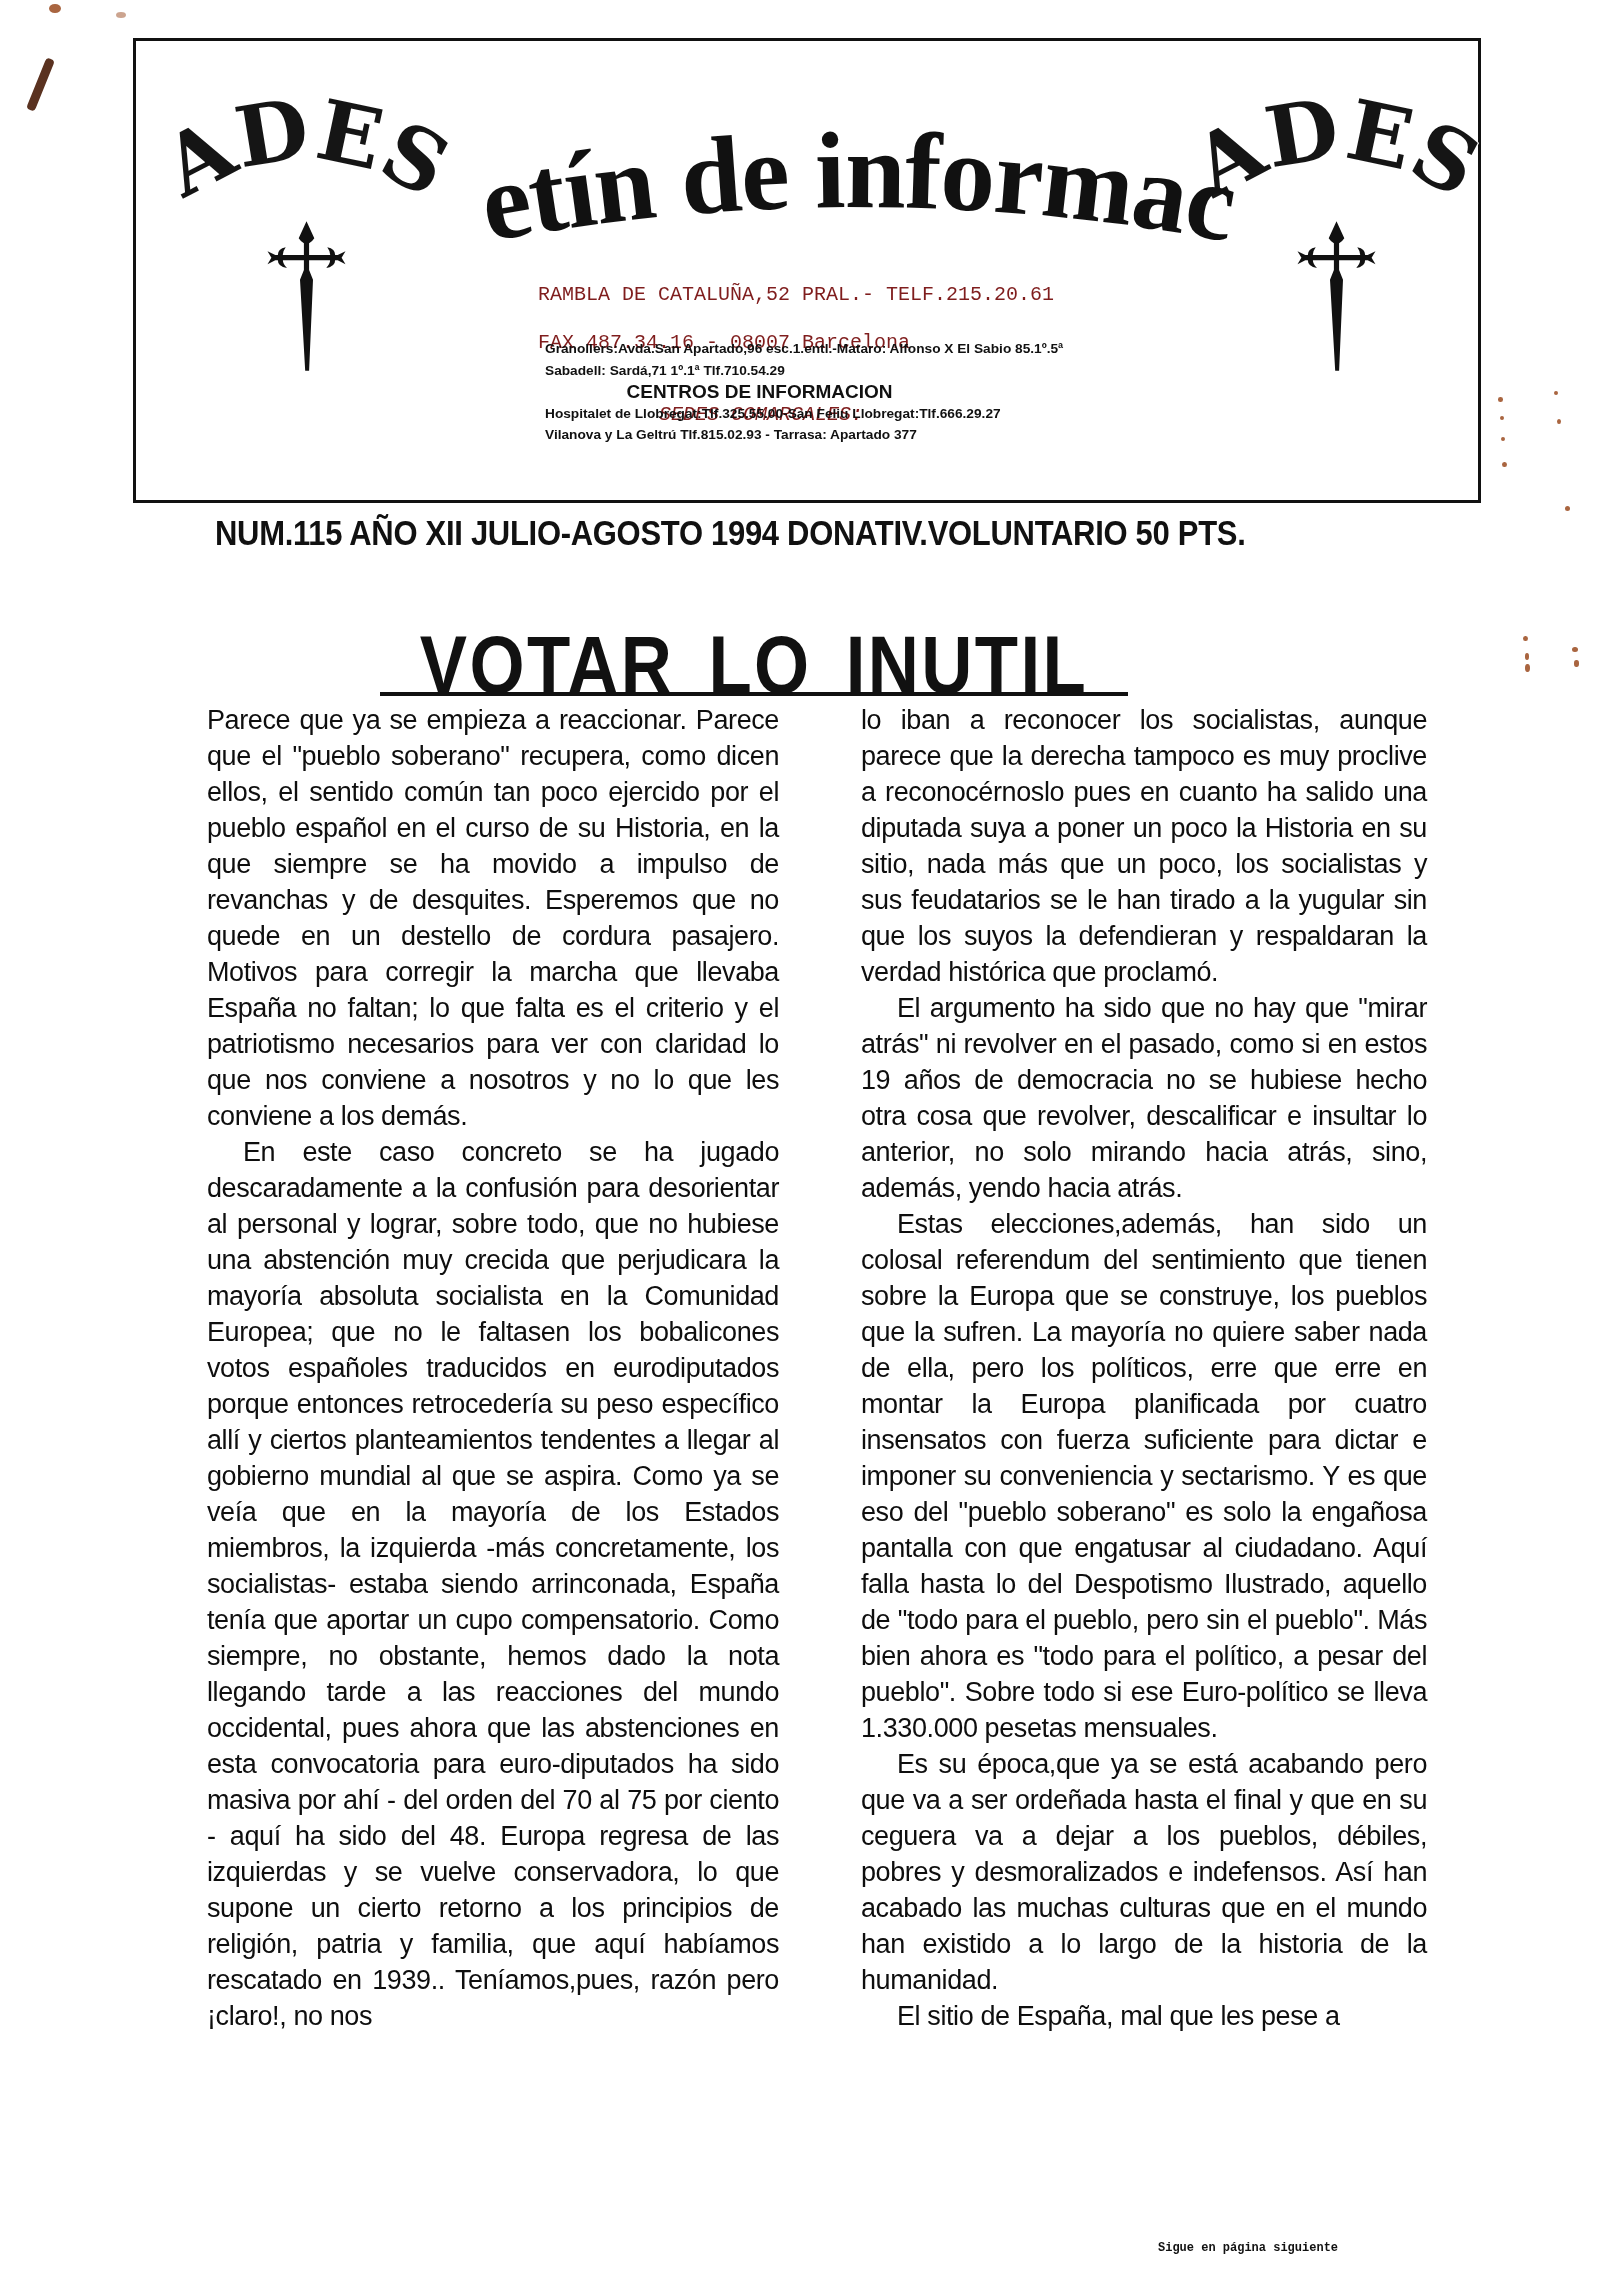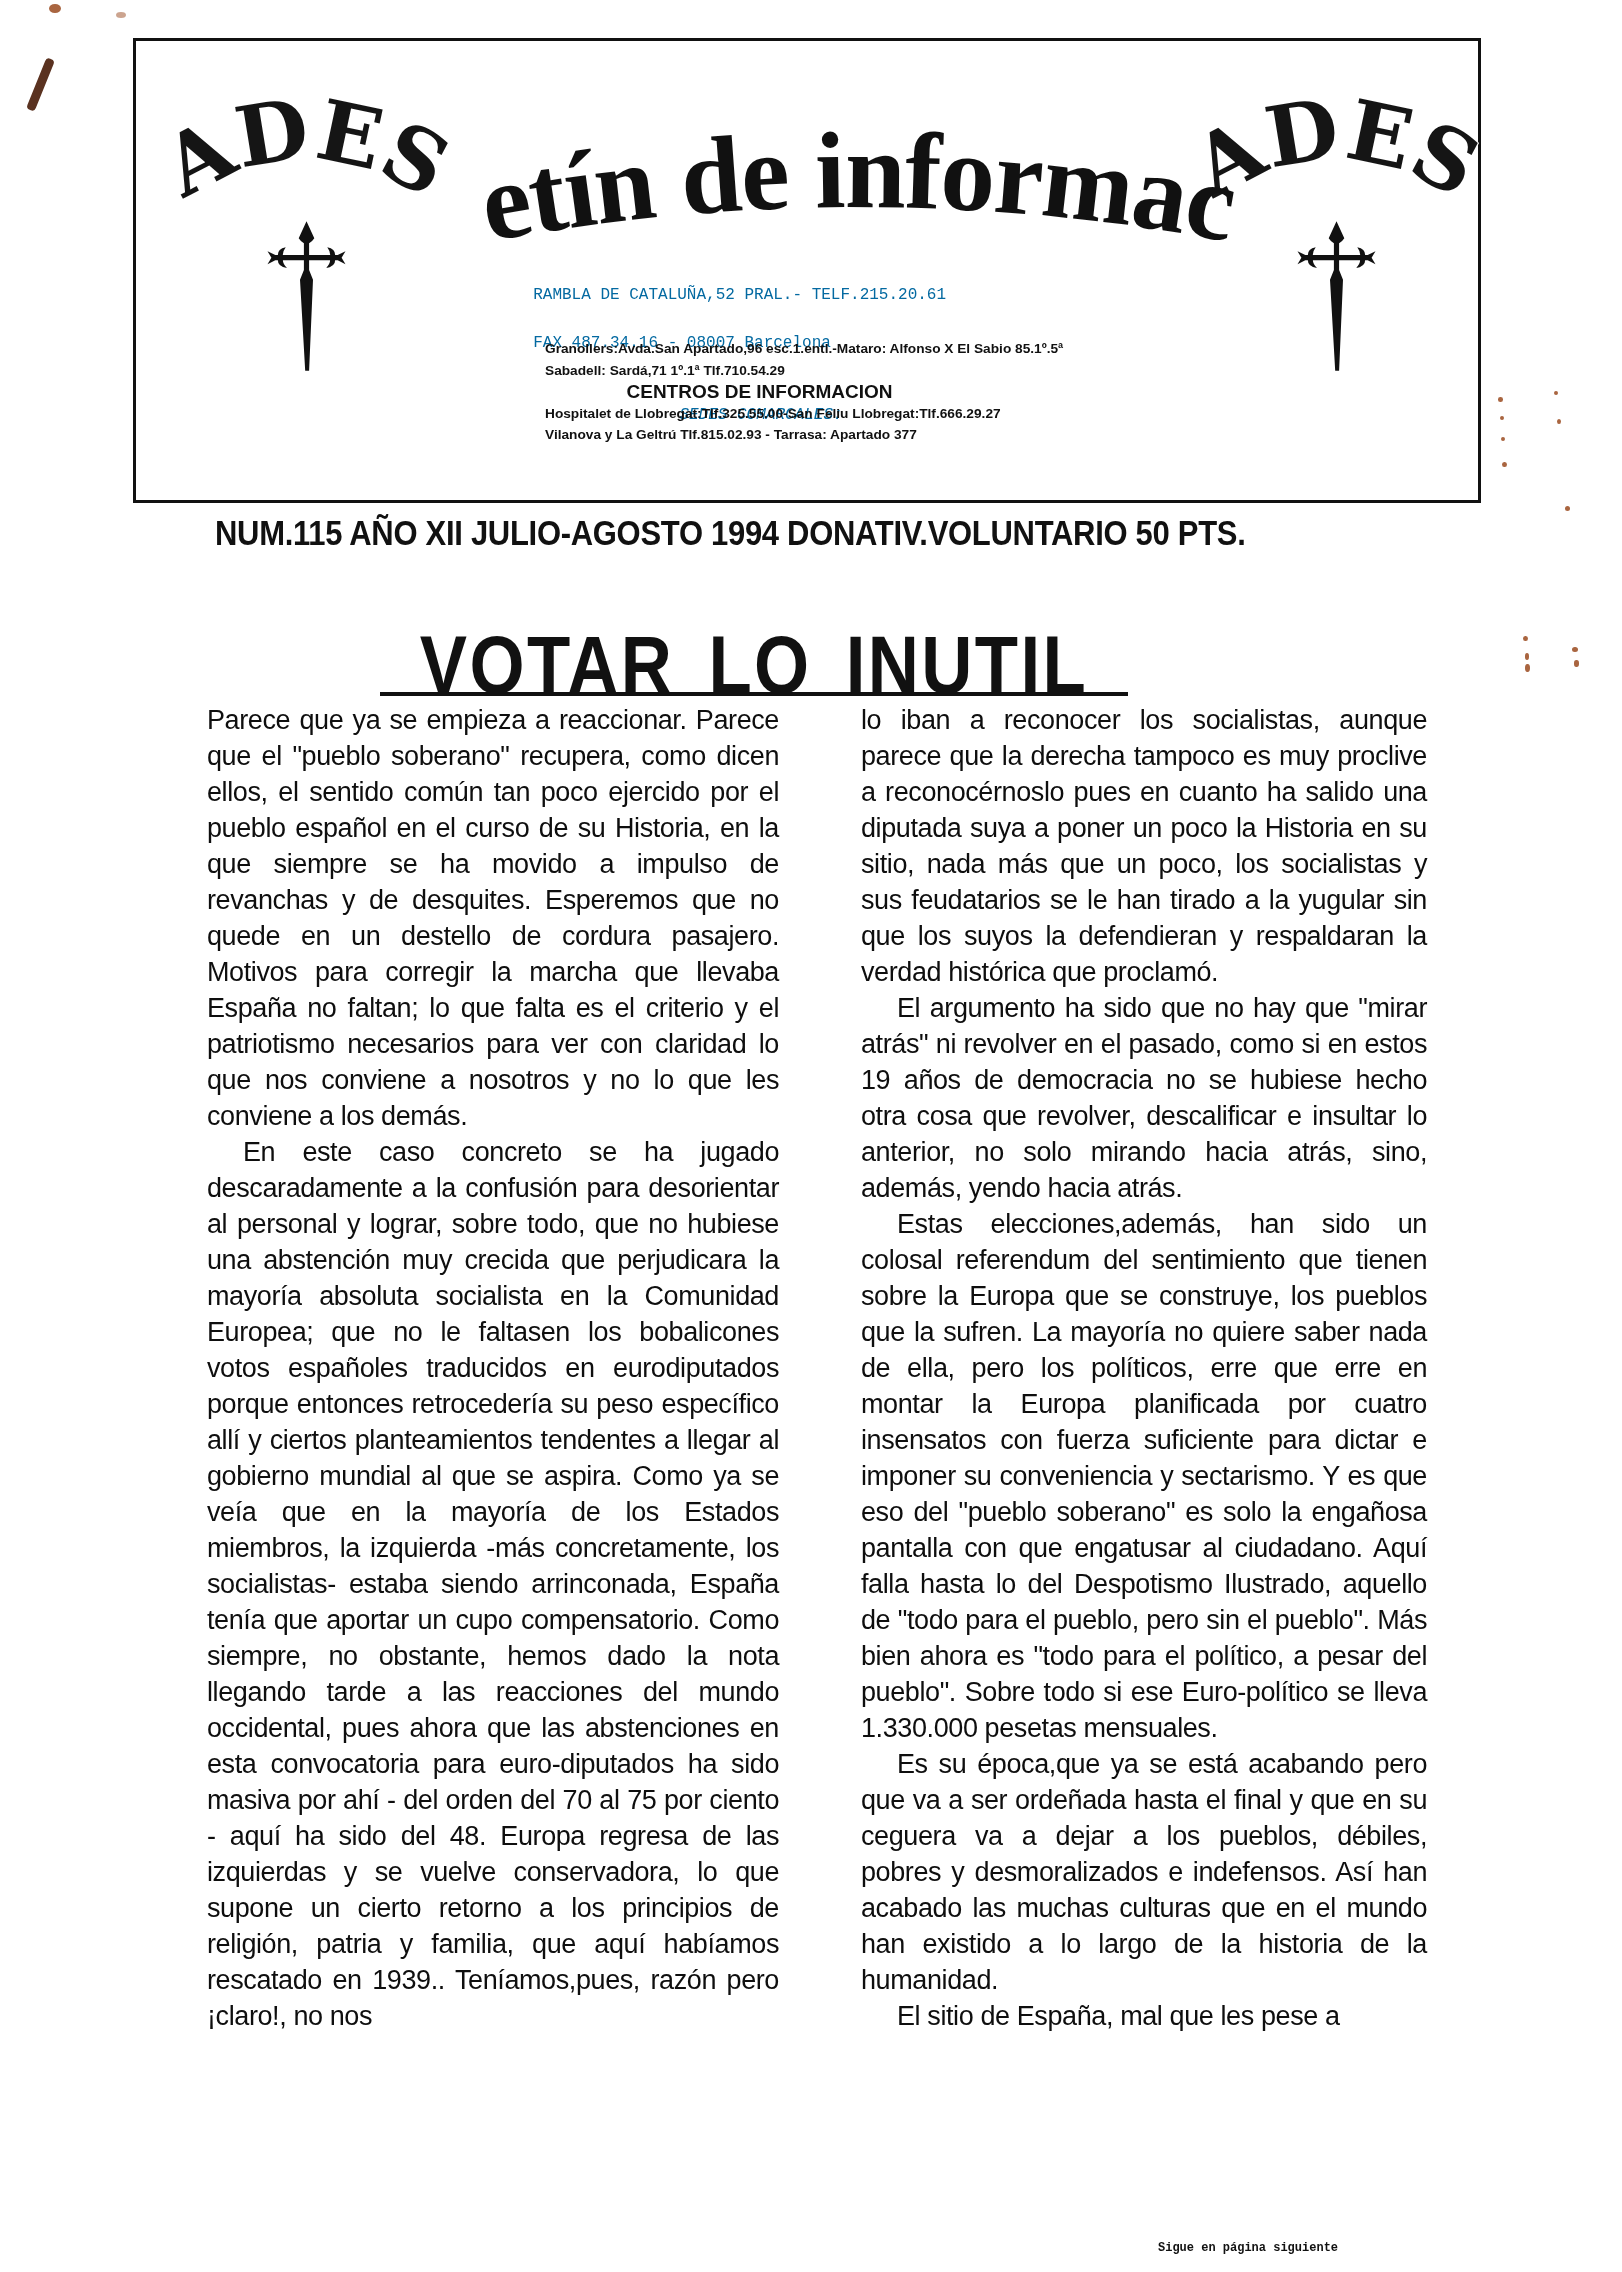--- a/index.html
+++ b/index.html
@@ -33,22 +33,22 @@
     .title-main {
       position: absolute; left: 507px; top: 98px; width: 702px; height: 150px;
     }
     .title-main svg { width: 100%; height: 100%; overflow: visible; }
     .title-main text {
       font-family: "Liberation Serif", serif; font-weight: bold; font-size: 168px;
       fill: #111; letter-spacing: -2px;
     }
     .address {
       position: absolute; left: 514px; top: 259px; width: 702px;
-      font-family: "Liberation Mono", monospace; font-size: 16px; line-height: 24px;
-      color: #0369a1; white-space: pre;
+      font-family: "Liberation Mono", monospace; font-size: 20px; line-height: 24px;
+      color: #7f1d1d; white-space: pre;
     }
     .address .center { display: block; text-align: center; width: 494px; font-style: italic; }
     .branches {
       position: absolute; left: 545px; top: 338px; width: 650px;
       font-family: "Liberation Sans", sans-serif; font-weight: bold; font-size: 13.7px;
       line-height: 21.5px; color: #111; white-space: nowrap;
     }
     .branches .center { display: block; text-align: center; width: 429px; font-size: 19px; }
     .issue-line {
       position: absolute; left: 215px; top: 514px; width: 1235px;

